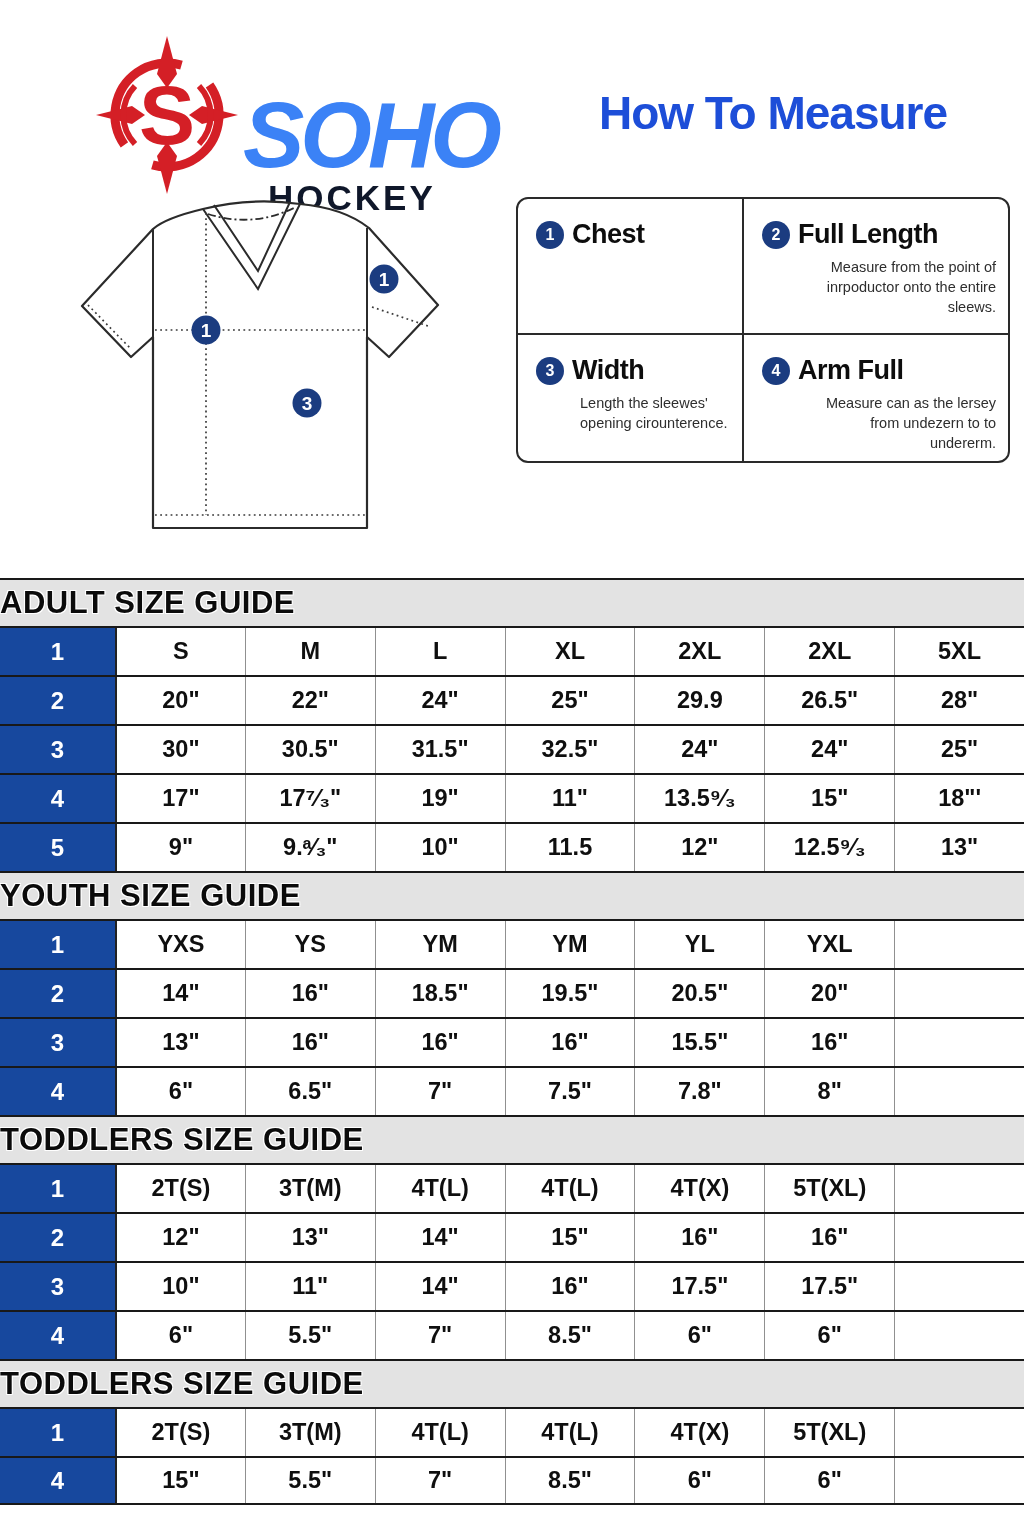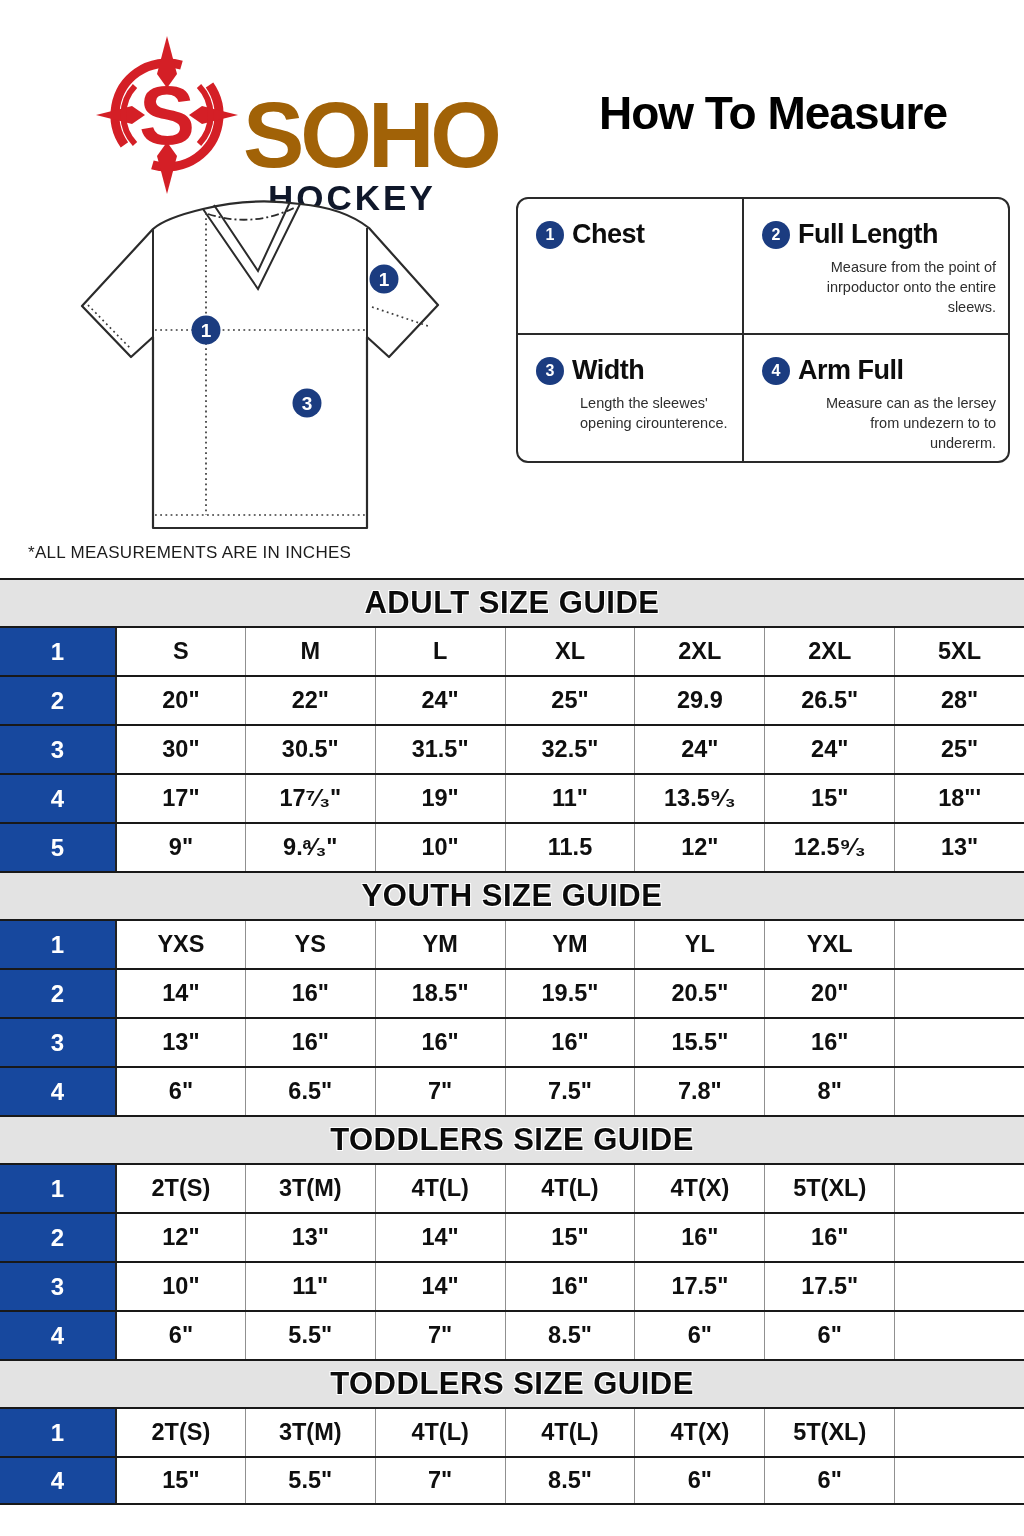--- a/index.html
+++ b/index.html
@@ -4,25 +4,25 @@
 <style>
   * { margin:0; padding:0; box-sizing:border-box; }
   html,body { width:1024px; height:1536px; background:#fff; overflow:hidden;
               font-family:"Liberation Sans", sans-serif; }
   #page { position:relative; width:1024px; height:1536px; background:#fff; }
 
   
   .logo-wrap { position:absolute; left:88px; top:34px; width:430px; height:170px; }
   .compass { position:absolute; left:0; top:2px; width:158px; height:158px; }
   .brand-main { position:absolute; left:155px; top:58px; font-size:92px; line-height:0.95;
-                font-weight:900; letter-spacing:-4px; color:#a16207; }
+                font-weight:900; letter-spacing:-4px; color:#3b82f6;font-style:italic; }
   .brand-sub  { position:absolute; left:180px; top:144px; font-size:35px; font-weight:900;
                 letter-spacing:3px; color:#0f172a; }
   .page-title { position:absolute; left:538px; top:86px; width:470px; text-align:center;
-                font-size:46px; font-weight:900; color:#000000; letter-spacing:-1px; }
+                font-size:46px; font-weight:900; color:#1d4ed8; letter-spacing:-1px; }
 
   
   .shirt { position:absolute; left:22px; top:193px; width:485px; height:365px; }
 
   
   .measure-box { position:absolute; left:516px; top:197px; width:494px; height:266px;
                  border:2px solid #2a2a2a; border-radius:12px; display:grid;
                  grid-template-columns:226px 1fr; grid-template-rows:136px 1fr;
                  background:#fff; overflow:hidden; }
   .m-cell { padding:20px 10px 0 18px; }
@@ -36,21 +36,21 @@
   .m-desc { margin:7px 0 0 44px; font-size:14.5px; line-height:1.38; color:#2e2e2e; }
   .c1 .m-desc { width:158px; }
   .c2 .m-desc { width:190px;text-align:right; }
 
   .note { position:absolute; left:28px; top:543px; font-size:17px; font-weight:500;
           letter-spacing:0.3px; color:#1c1c1c; }
 
   
   .tables { position:absolute; left:0; top:578px; width:1024px; }
   .bar { height:48px; background:#e3e3e3; border-top:2px solid #191919;
-         display:flex; align-items:center; justify-content:center; }
+         display:flex; align-items:center; justify-content:flex-start; }
   .bar-title { font-size:31px; font-weight:900; letter-spacing:0.5px; color:#0b0b0b;
                text-shadow:-1px -1px 0 #fff, 1px -1px 0 #fff, -1px 1px 0 #fff, 1px 1px 0 #fff; }
   .trow { display:grid; grid-template-columns:115px repeat(7,1fr); height:49px;
           border-top:2px solid #191919; }
   .size-table:last-child .trow:last-child { border-bottom:2px solid #191919; }
   .tlabel { background:#17489e; color:#fff; font-size:24px; font-weight:700;
             display:flex; align-items:center; justify-content:center; }
   .tcell { display:flex; align-items:center; justify-content:center; font-size:23.5px;
            font-weight:700; color:#0f0f0f; border-left:1px solid #909090; background:#fff; }
   .tcell.first { border-left:2px solid #222; }
@@ -130,21 +130,20 @@
     </div>
     <div class="m-cell c2">
       <div class="m-head">
         <span class="m-num">4</span>
         <span class="m-title">Arm Full</span>
       </div>
       <div class="m-desc">Measure can as the lersey from undezern to to undererm.</div>
     </div>
   </div>
 
-  <div class="note">*ALL MEASUREMENTS ARE IN INCHES</div>
 
   <div class="tables">
     <section class="size-table">
       <div class="bar">
         <span class="bar-title">ADULT SIZE GUIDE</span>
       </div>
       <div class="tbody">
           <div class="trow">
             <div class="tlabel">1</div>
             <div class="tcell first">S</div>

